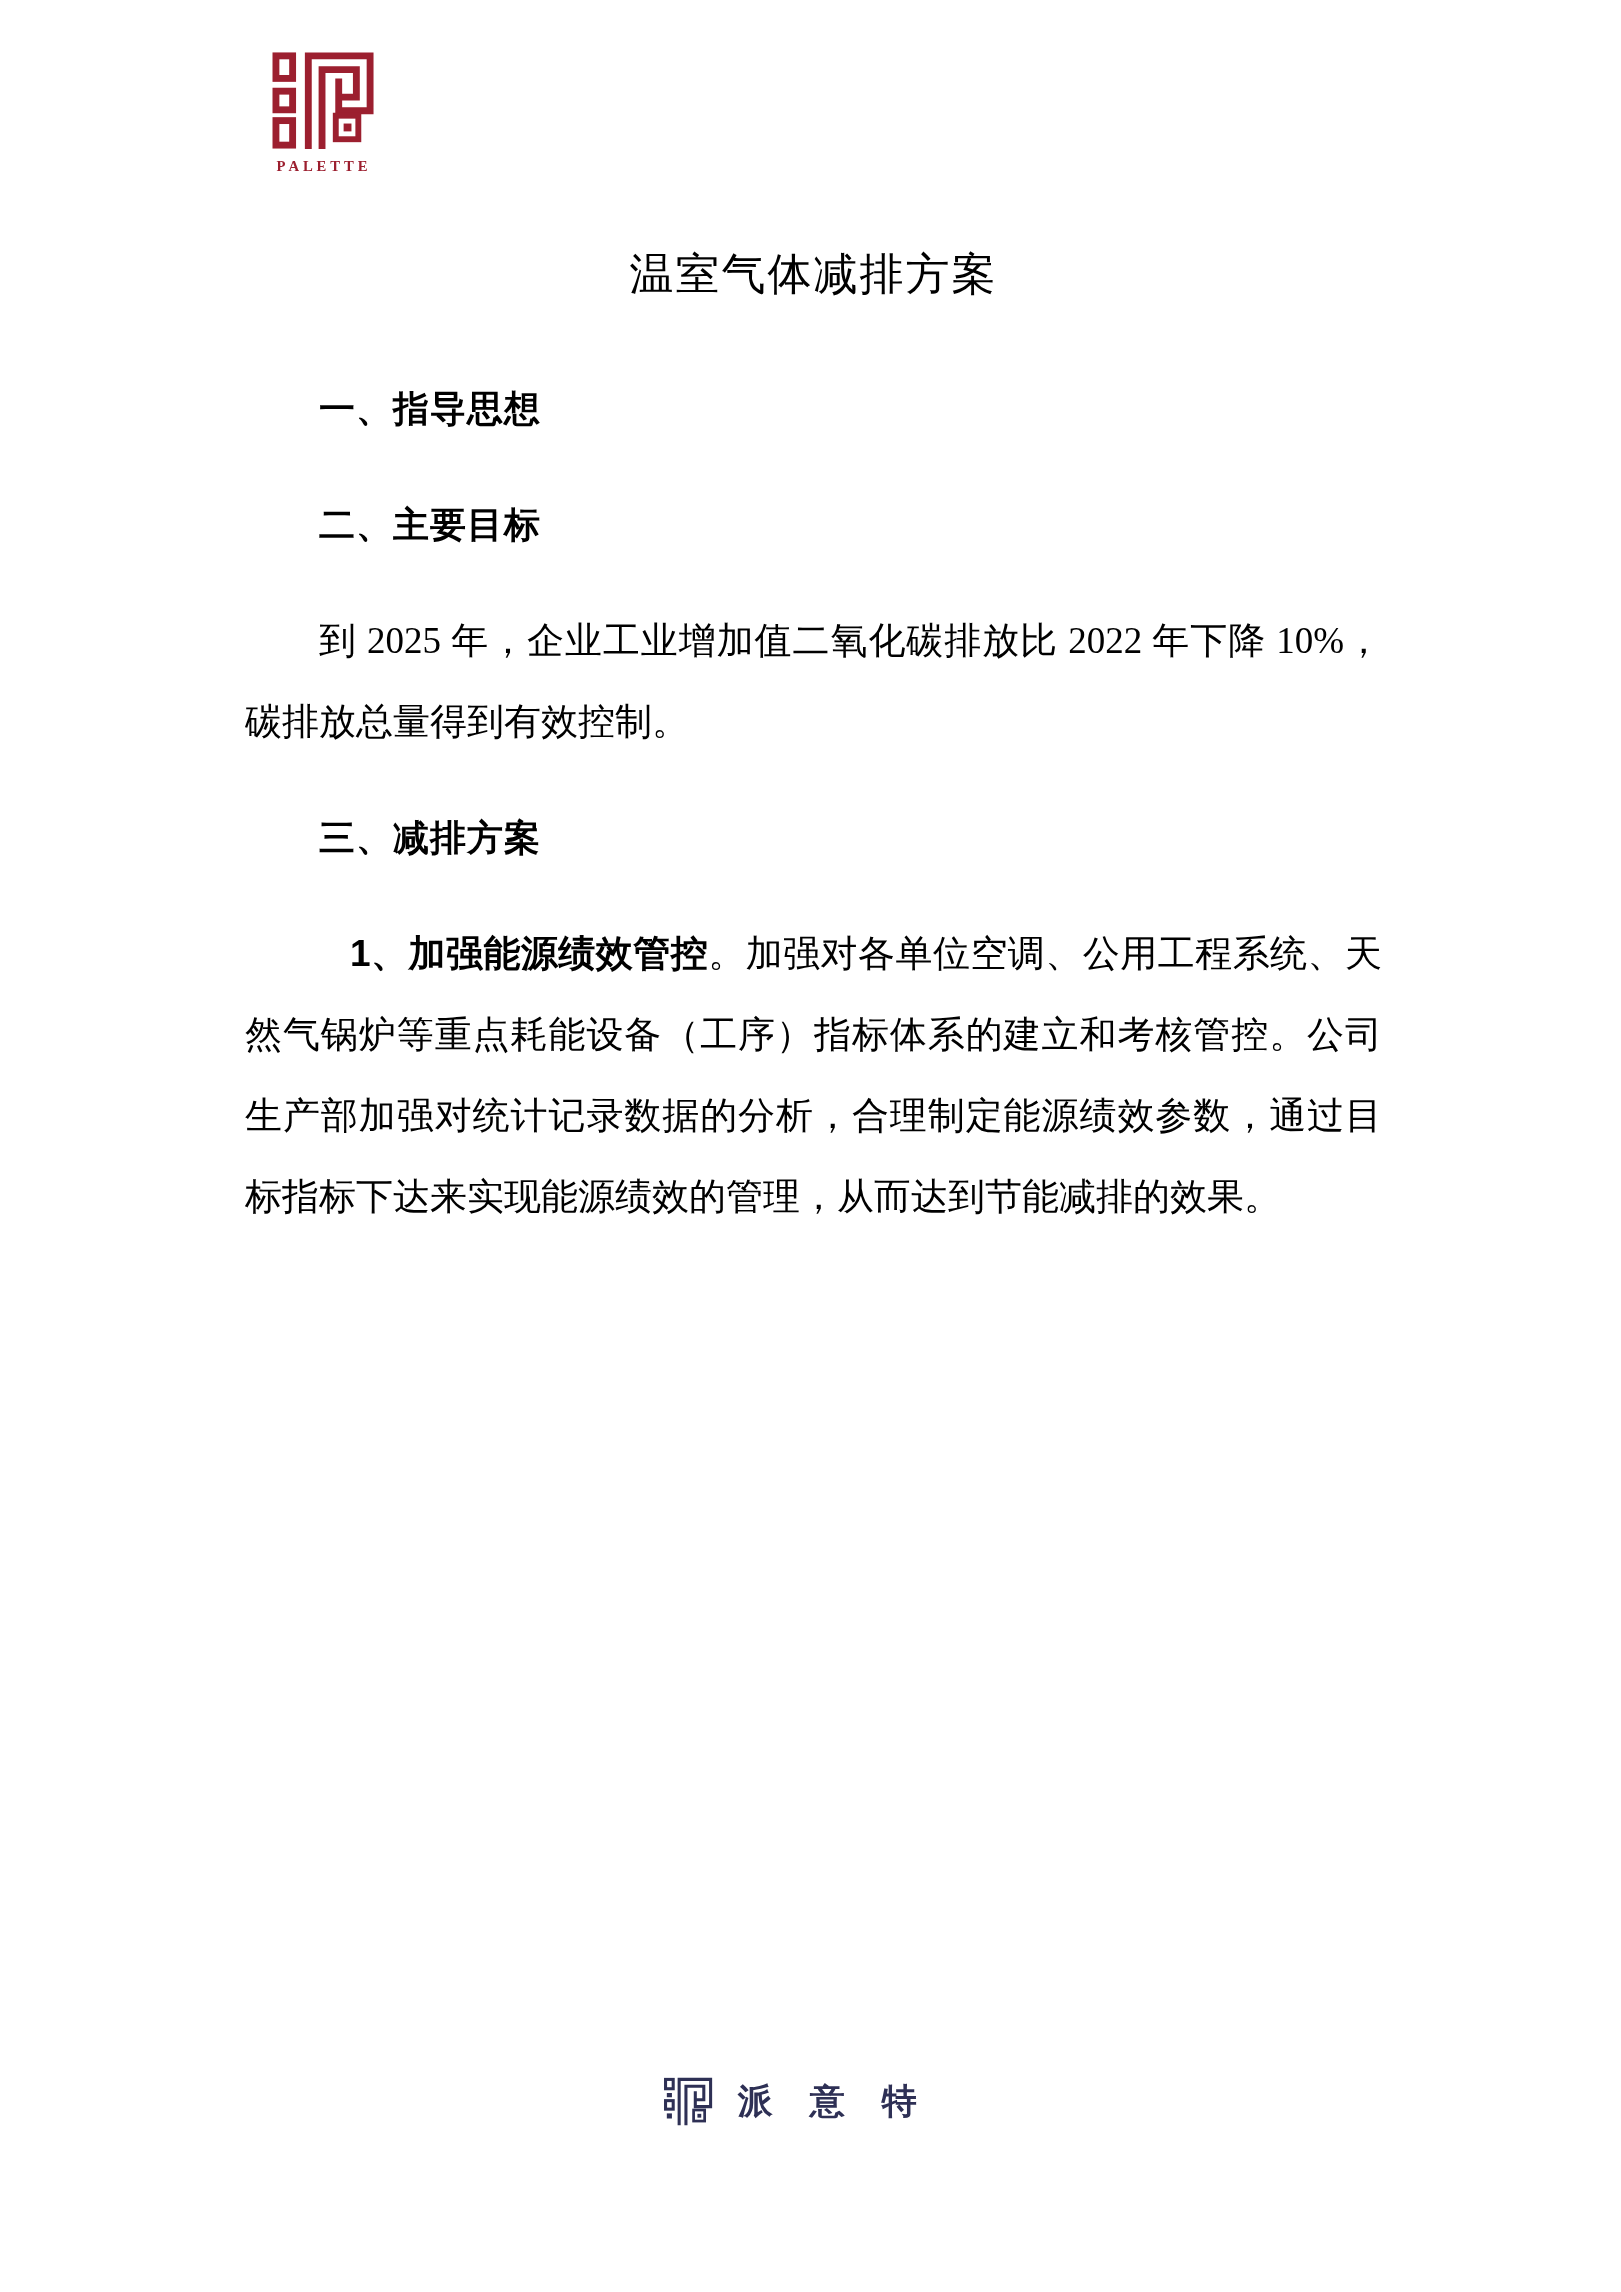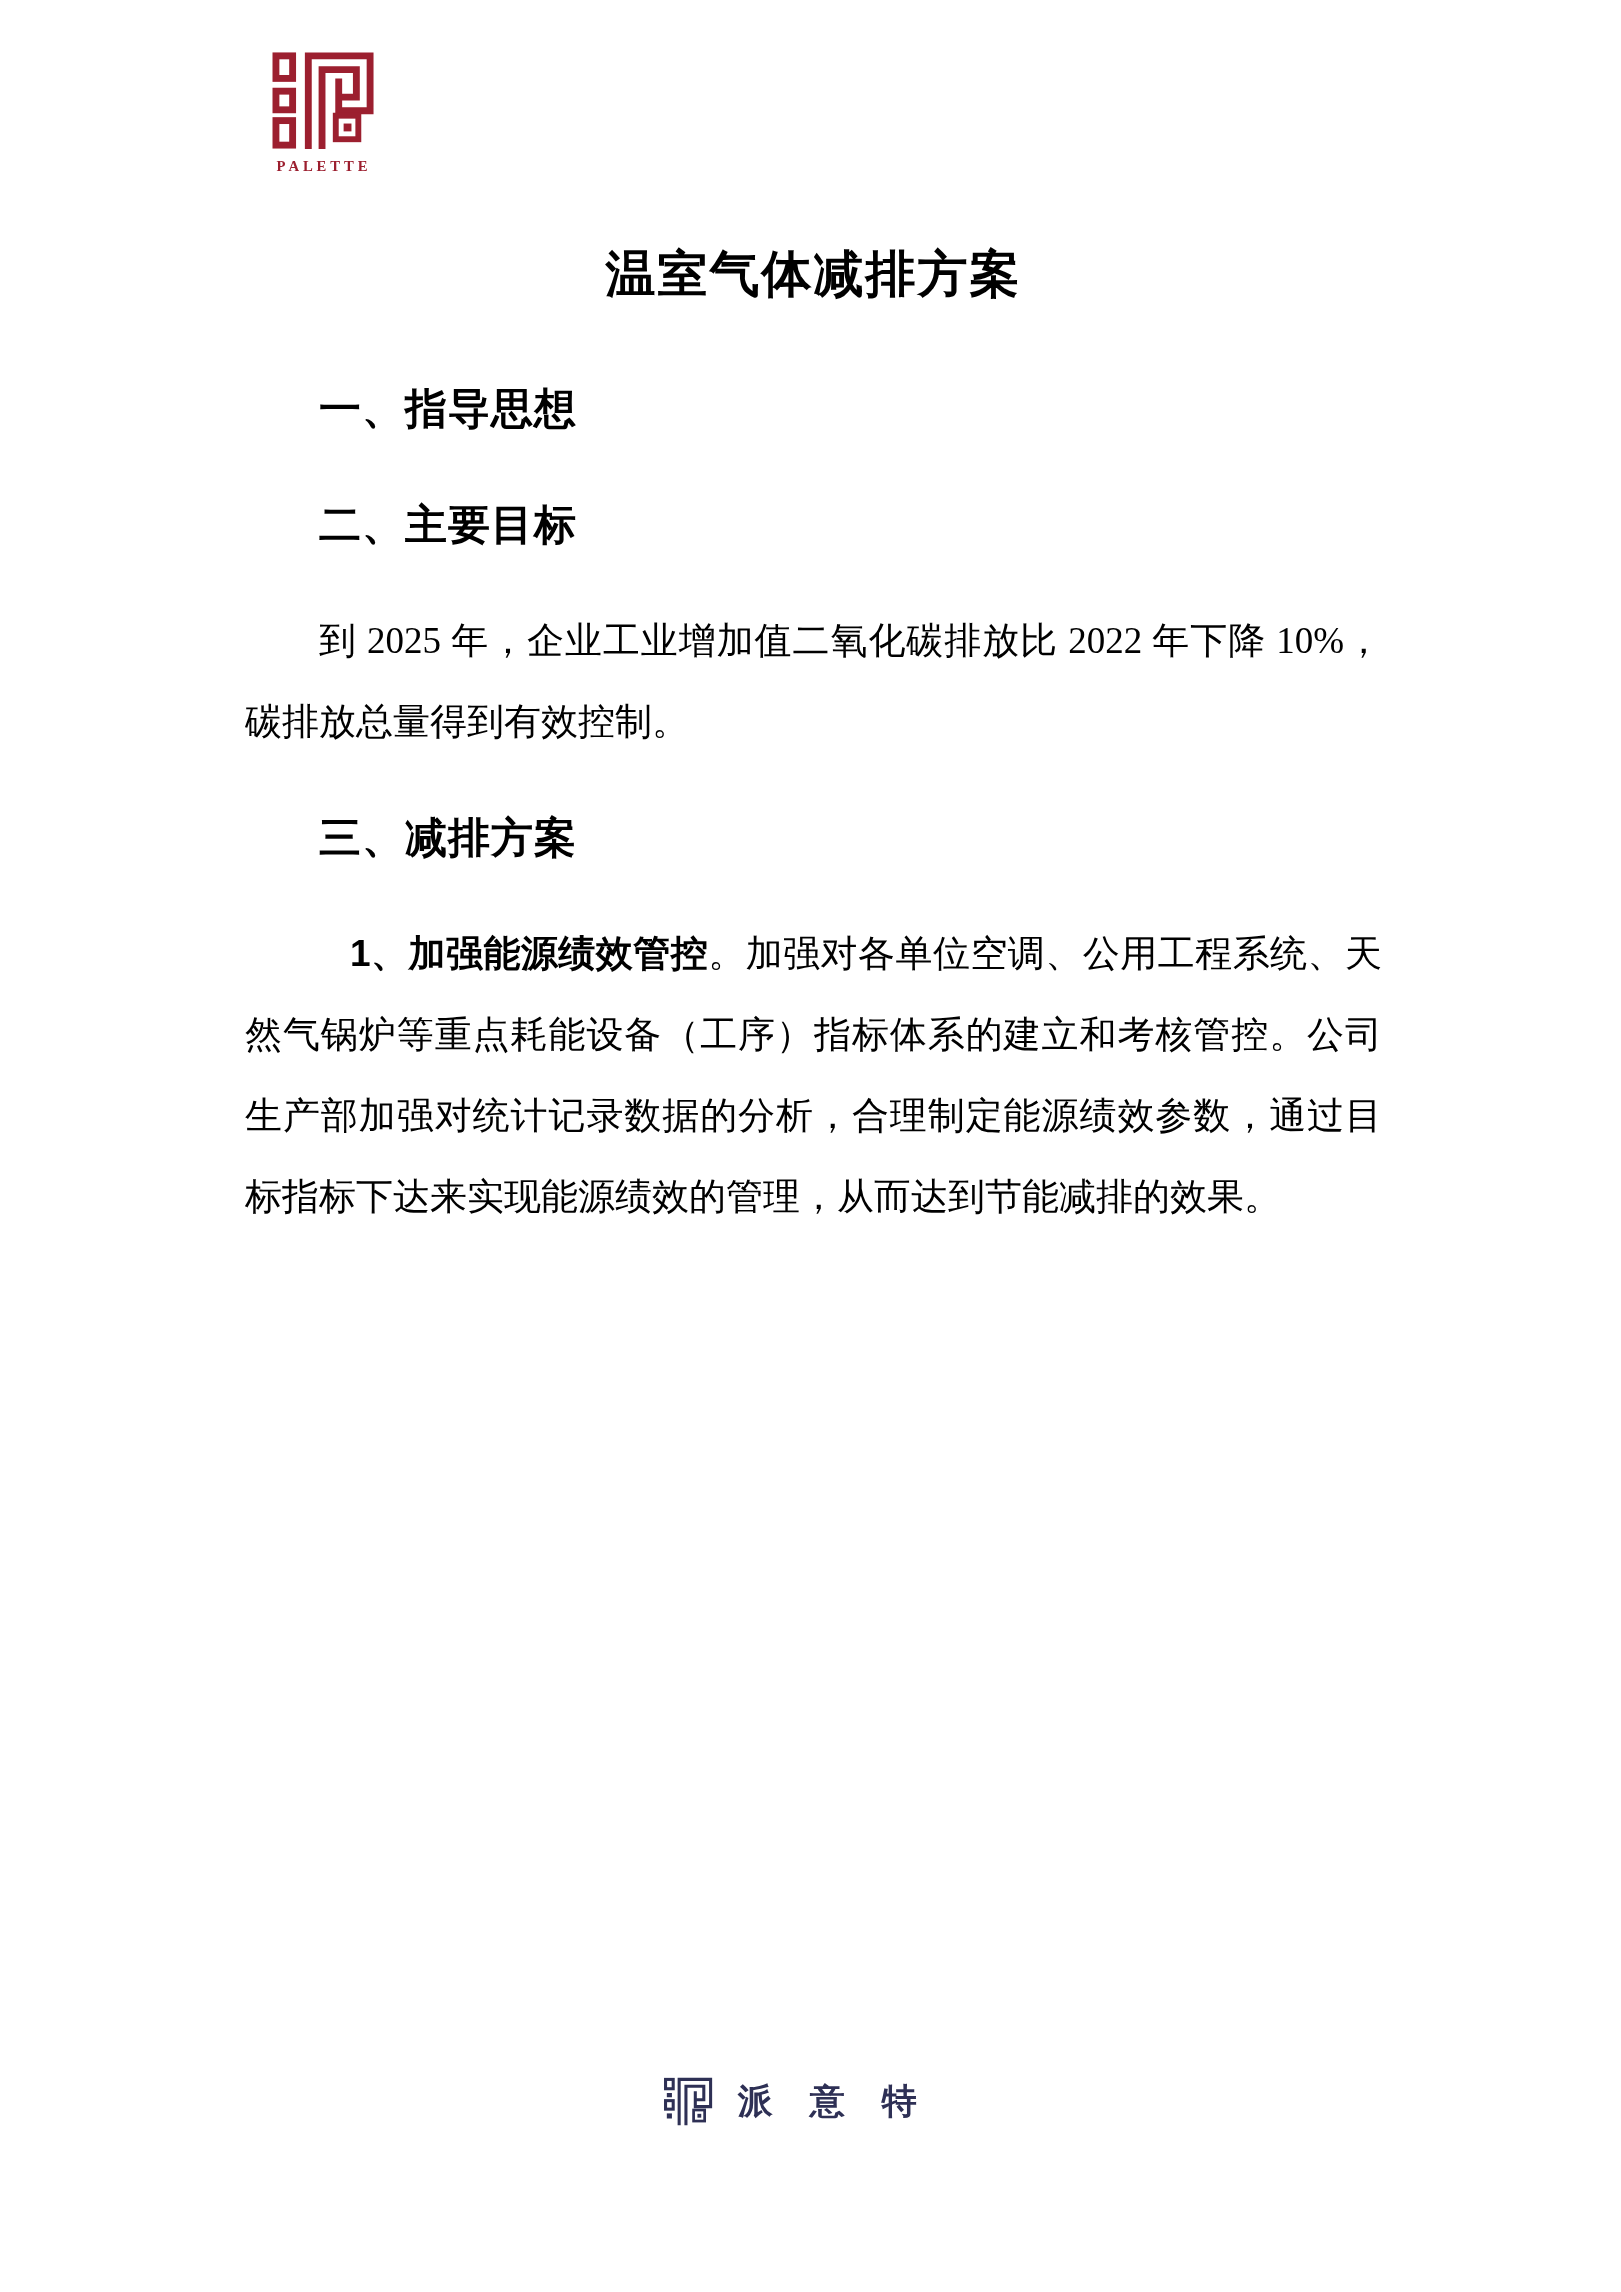--- a/index.html
+++ b/index.html
@@ -32,38 +32,38 @@
   
   .doc {
     position: absolute;
     left: 245px;
     top: 0;
     width: 1137px;
   }
   .title {
     margin: 251px 0 70px 0;
     text-align: center;
-    font-size: 50px;
+    font-size: 44px;
     line-height: 47px;
-    font-weight: bold;
+    font-weight: normal;
     letter-spacing: 2px;
   }
   p.para {
     margin: 0;
     font-size: 37px;
     line-height: 81px;
     text-align: justify;
     text-justify: inter-ideograph;
     line-break: strict;
     text-indent: 74px;
   }
   h2.sec {
     margin: 35px 0;
     font-family: "Liberation Sans", "DejaVu Sans", sans-serif;
-    font-size: 42px;
+    font-size: 36px;
     line-height: 81px;
     font-weight: bold;
     text-indent: 74px;
     letter-spacing: 1px;
   }
   .lead {
     font-family: "Liberation Sans", "DejaVu Sans", sans-serif;
     font-weight: bold;
     margin-left: 31px;
   }

